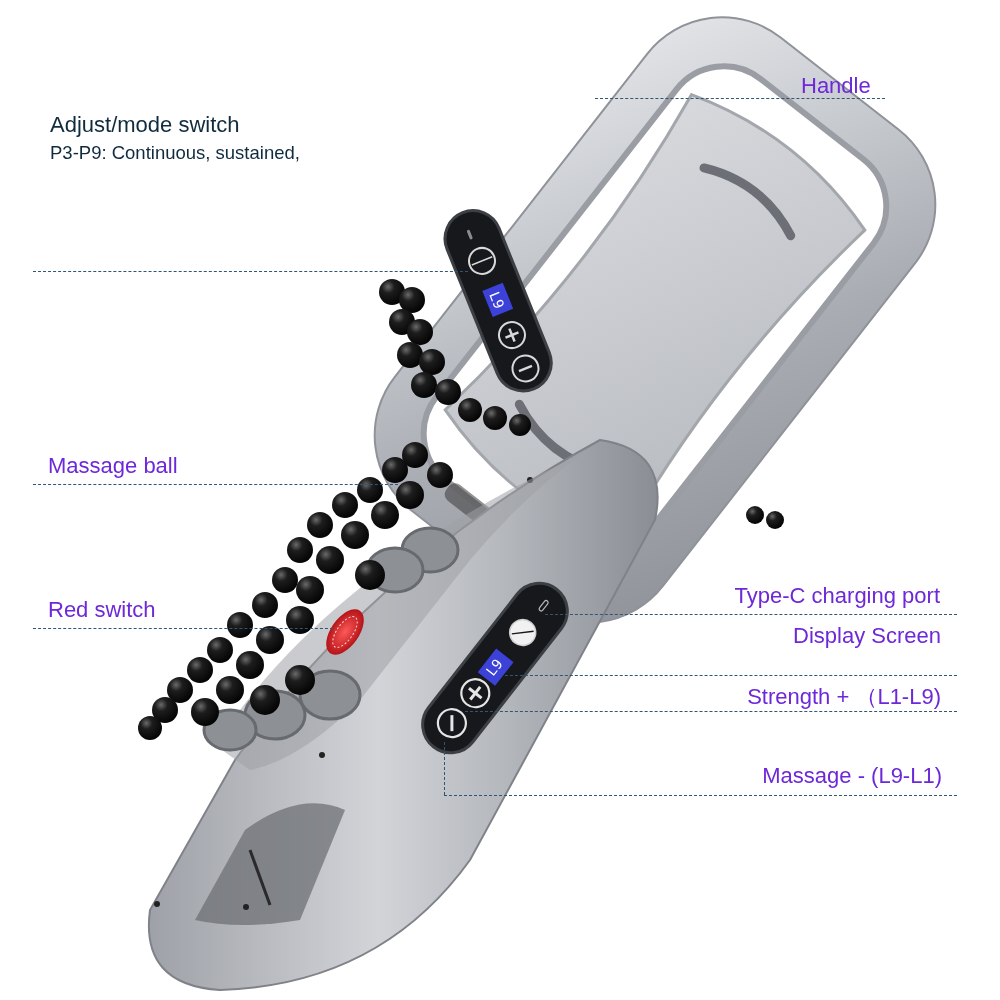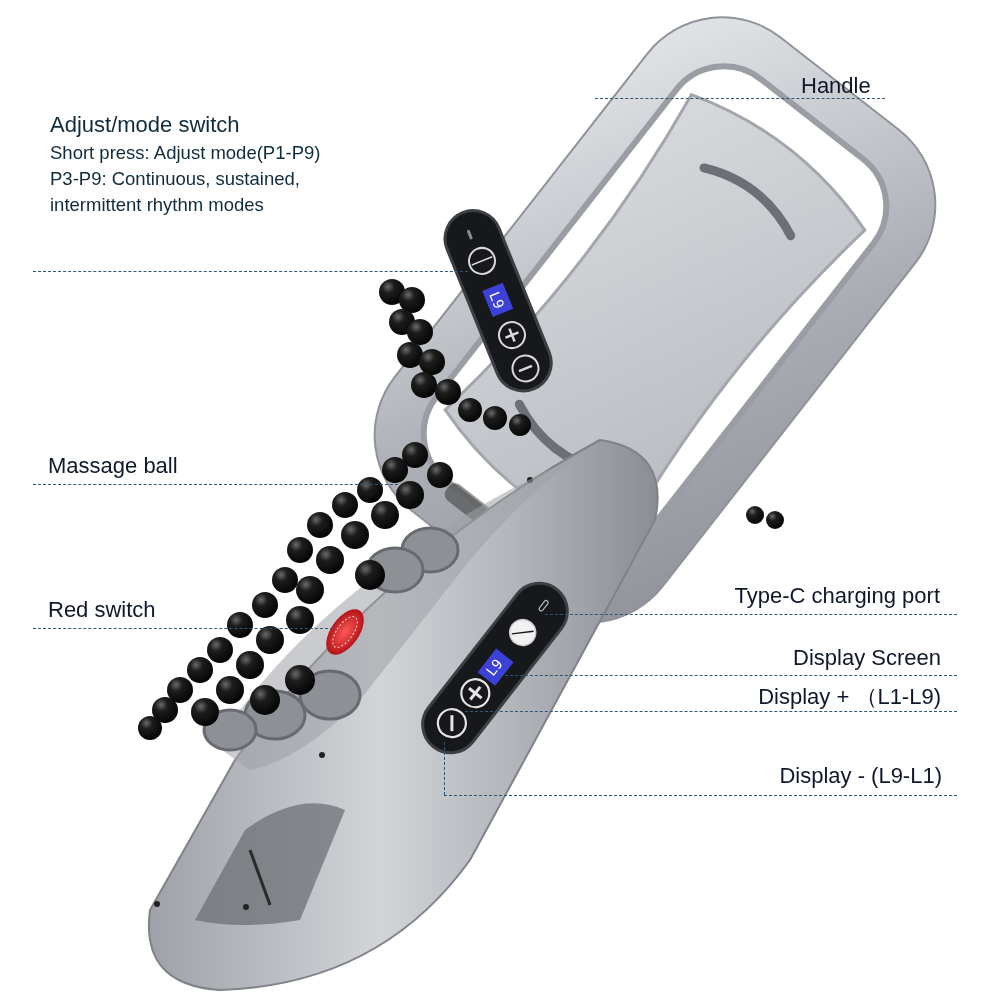--- a/index.html
+++ b/index.html
@@ -1,19 +1,19 @@
 <!DOCTYPE html>
 <html><head>
 <meta charset="utf-8">
 <style>
   * { margin: 0; padding: 0; box-sizing: border-box; }
   html, body { width: 1000px; height: 1000px; background: #ffffff; overflow: hidden; }
   body { position: relative; font-family: "Liberation Sans", "DejaVu Sans", sans-serif; color: #0f2b3d; }
 
-  .label { position: absolute; white-space: nowrap; color: #0f172a; }
+  .label { position: absolute; white-space: nowrap; color: #6d28d9; }
   .label.big { font-size: 22px; }
   .right { text-align: right; }
 
   .leader { position: absolute; height: 0; border-top: 1px dashed #2f5675; }
   .leader-v { position: absolute; width: 0; border-left: 1px dashed #2f5675; }
 
   .product { position: absolute; left: 0; top: 0; width: 1000px; height: 1000px; }
 
   .desc-block { position: absolute; left: 50px; top: 110px; }
   .desc-title { font-size: 22px; line-height: 30px; }
@@ -167,36 +167,34 @@
     <circle cx="0" cy="70" r="14" fill="none" stroke="#e5e5e5" stroke-width="2.2"></circle>
     <line x1="0" y1="62" x2="0" y2="78" stroke="#e5e5e5" stroke-width="3" transform="rotate(-38 0 70)"></line>
   </g>
 </svg>
 
 <div class="label big" style="left:801px; top:73px;">Handle</div>
 <div class="leader" style="left:595px; top:98px; width:290px;"></div>
 
 <div class="desc-block">
   <div class="desc-title">Adjust/mode switch</div>
-  <span class="desc-line">Short press: Adjust mode(P1-P9)</span>
   <span class="desc-line">P3-P9: Continuous, sustained,</span>
-  <span class="desc-line">intermittent rhythm modes</span>
 </div>
 <div class="leader" style="left:33px; top:271px; width:435px;"></div>
 
 <div class="label big" style="left:48px; top:453px;">Massage ball</div>
 <div class="leader" style="left:33px; top:484px; width:365px;"></div>
 
 <div class="label big" style="left:48px; top:597px;">Red switch</div>
 <div class="leader" style="left:33px; top:628px; width:300px;"></div>
 
 <div class="label big right" style="right:60px; top:583px;">Type-C charging port</div>
 <div class="leader" style="left:545px; top:614px; width:412px;"></div>
 
-<div class="label big right" style="right:59px; top:645px;">Display Screen</div>
+<div class="label big right" style="right:59px; top:623px;">Display Screen</div>
 <div class="leader" style="left:500px; top:675px; width:457px;"></div>
 
-<div class="label big right" style="right:59px; top:682px;">Display +  （L1-L9)</div>
+<div class="label big right" style="right:59px; top:682px;">Strength +  （L1-L9)</div>
 <div class="leader" style="left:465px; top:711px; width:492px;"></div>
 
-<div class="label big right" style="right:58px; top:763px;">Display - (L9-L1)</div>
+<div class="label big right" style="right:58px; top:763px;">Massage - (L9-L1)</div>
 <div class="leader-v" style="left:444px; top:742px; height:53px;"></div>
 <div class="leader" style="left:444px; top:795px; width:513px;"></div>
 
 </body></html>

